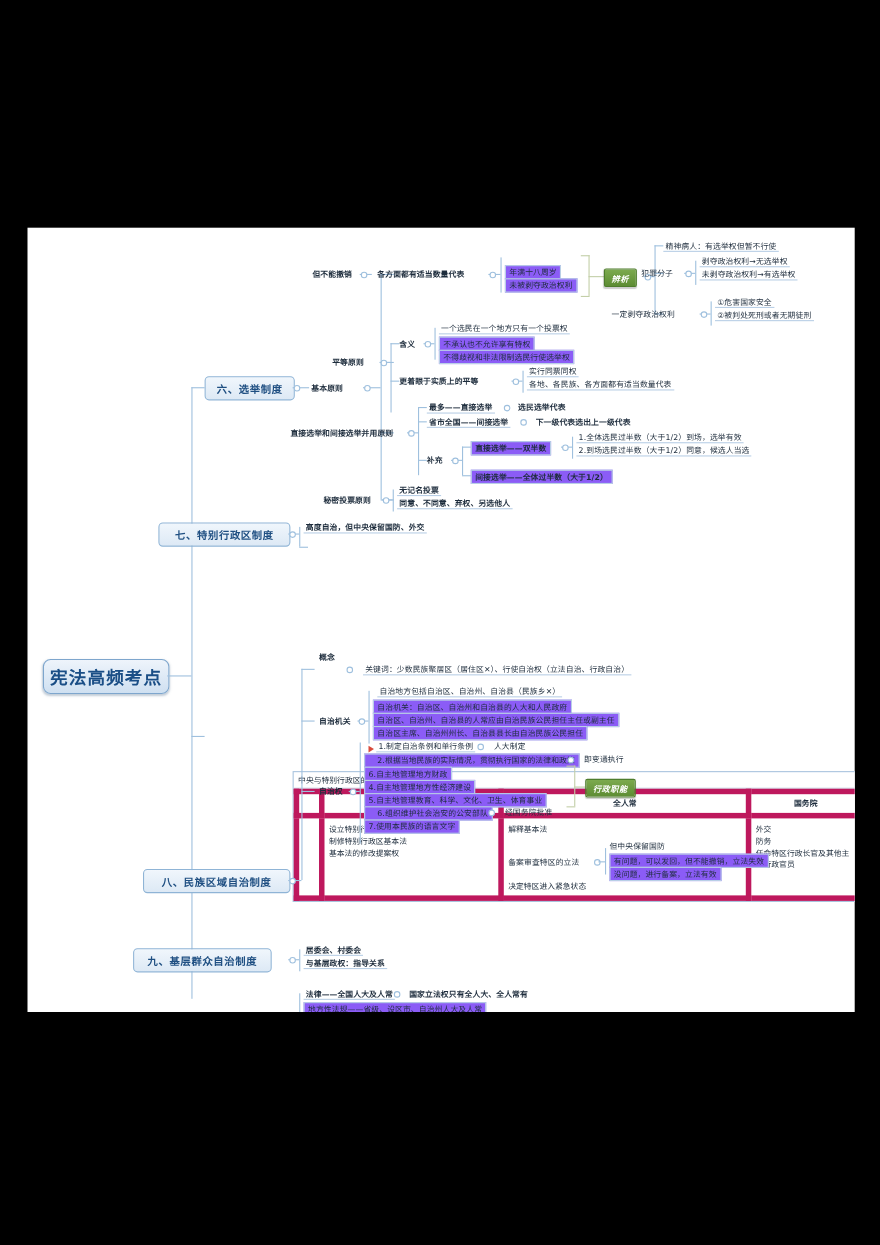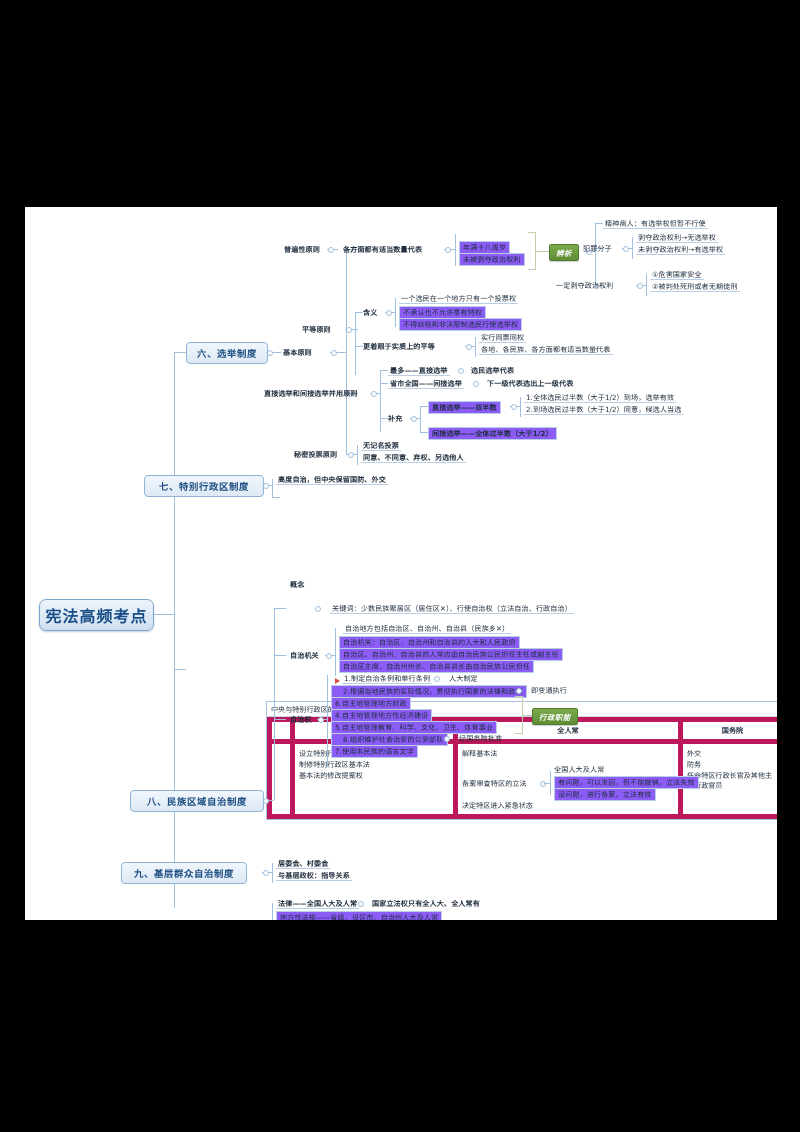--- a/index.html
+++ b/index.html
@@ -92,21 +92,21 @@
 
   <div class="h" style="left:241px;top:145px;width:15px;"></div>
   <div class="dot" style="left:242px;top:143px;"></div>
   <div class="t b" style="left:258px;top:141px;">基本原则</div>
 
   <div class="h" style="left:305px;top:145px;width:16px;"></div>
   <div class="dot" style="left:306px;top:143px;"></div>
   <div class="v" style="left:321px;top:42px;height:205px;"></div>
 
   <div class="h" style="left:321px;top:42px;width:12px;"></div>
-  <div class="t b" style="left:259px;top:38px;">普遍性原则</div>
+  <div class="t b" style="left:259px;top:38px;">但不能撤销</div>
   <div class="h" style="left:302px;top:42px;width:11px;"></div>
   <div class="dot" style="left:303px;top:40px;"></div>
   <div class="t b" style="left:318px;top:38px;">各方面都有适当数量代表</div>
   <div class="h" style="left:419px;top:42px;width:11px;"></div>
   <div class="dot" style="left:420px;top:40px;"></div>
   <div class="v" style="left:430px;top:27px;height:32px;"></div>
 
   <div class="t u" style="left:434px;top:23px;padding:0 2px;margin-top:15px;">中国公民</div>
   <div class="t bx" style="left:434px;top:34px;">年满十八周岁</div>
   <div class="t bx" style="left:434px;top:46px;">未被剥夺政治权利</div>
@@ -231,42 +231,42 @@
           <span class="cellline">制修特别行政区基本法</span>
           <span class="cellline">基本法的修改提案权</span>
         </td>
         <td>
           <span class="cellline">解释基本法</span>
           <div style="position:relative;height:40px;">
             <span class="t" style="left:0;top:20px;">备案审查特区的立法</span>
             <span class="dot" style="left:78px;top:22px;"></span>
             <span class="h" style="left:82px;top:24px;width:6px;"></span>
             <span class="v" style="left:88px;top:12px;height:24px;"></span>
-            <span class="t" style="left:92px;top:6px;">全国人大及人常</span>
+            <span class="t" style="left:92px;top:6px;">但中央保留国防</span>
             <span class="t bx" style="left:92px;top:17px;">有问题，可以发回，但不能撤销，立法失效</span>
             <span class="t bx" style="left:92px;top:29px;">没问题，进行备案，立法有效</span>
           </div>
           <span class="cellline">决定特区进入紧急状态</span>
         </td>
         <td>
           <span class="cellline">外交</span>
           <span class="cellline">防务</span>
           <span class="cellline">任命特区行政长官及其他主要行政官员</span>
         </td>
       </tr>
     </tbody>
       </table>
   </div>
 
   <div class="h" style="left:237px;top:593px;width:12px;"></div>
   <div class="dot" style="left:238px;top:591px;"></div>
   <div class="v" style="left:249px;top:401px;height:192px;"></div>
 
   <div class="h" style="left:249px;top:401px;width:12px;"></div>
-  <div class="t b" style="left:265px;top:373px;">概念</div>
+  <div class="t b" style="left:265px;top:386px;">概念</div>
   <div class="dot" style="left:290px;top:399px;"></div>
   <div class="t u" style="left:305px;top:397px;padding:0 2px;">关键词：少数民族聚居区（居住区✕）、行使自治权（立法自治、行政自治）</div>
 
   <div class="h" style="left:249px;top:448px;width:12px;"></div>
   <div class="t b" style="left:265px;top:444px;">自治机关</div>
   <div class="h" style="left:300px;top:448px;width:10px;"></div>
   <div class="dot" style="left:301px;top:446px;"></div>
   <div class="v" style="left:310px;top:421px;height:48px;"></div>
   <div class="t u" style="left:318px;top:417px;padding:0 2px;">自治地方包括自治区、自治州、自治县（民族乡✕）</div>
   <div class="t bx" style="left:314px;top:429px;">自治机关：自治区、自治州和自治县的人大和人民政府</div>

